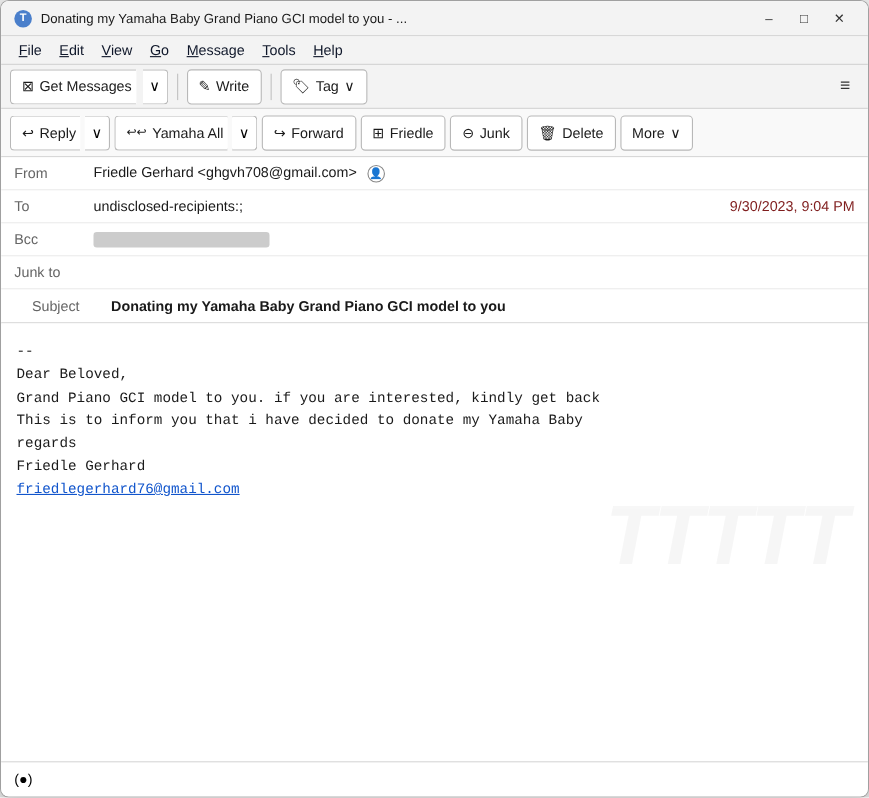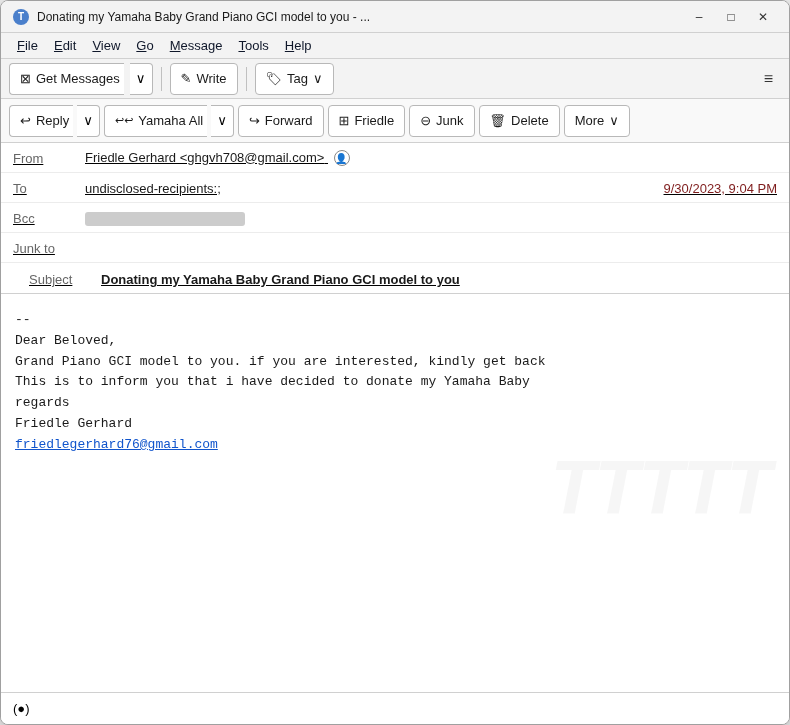--- a/index.html
+++ b/index.html
@@ -156,25 +156,24 @@
     }
 
     
     .email-headers {
       background: white;
       border-bottom: 1px solid #d0d0d0;
       padding: 0;
     }
     .header-row {
       display: flex;
-      align-items: flex-end;
+      align-items: center;
       padding: 6px 12px;
       border-bottom: 1px solid #ececec;
       min-height: 30px;
-      text-decoration: underline;
     }
     .header-row:last-child { border-bottom: none; margin-left: 16px; }
     .header-label {
       font-size: 13px;
       color: #666;
       min-width: 72px;
       font-weight: normal;
     }
     .header-value {
       font-size: 13px;

